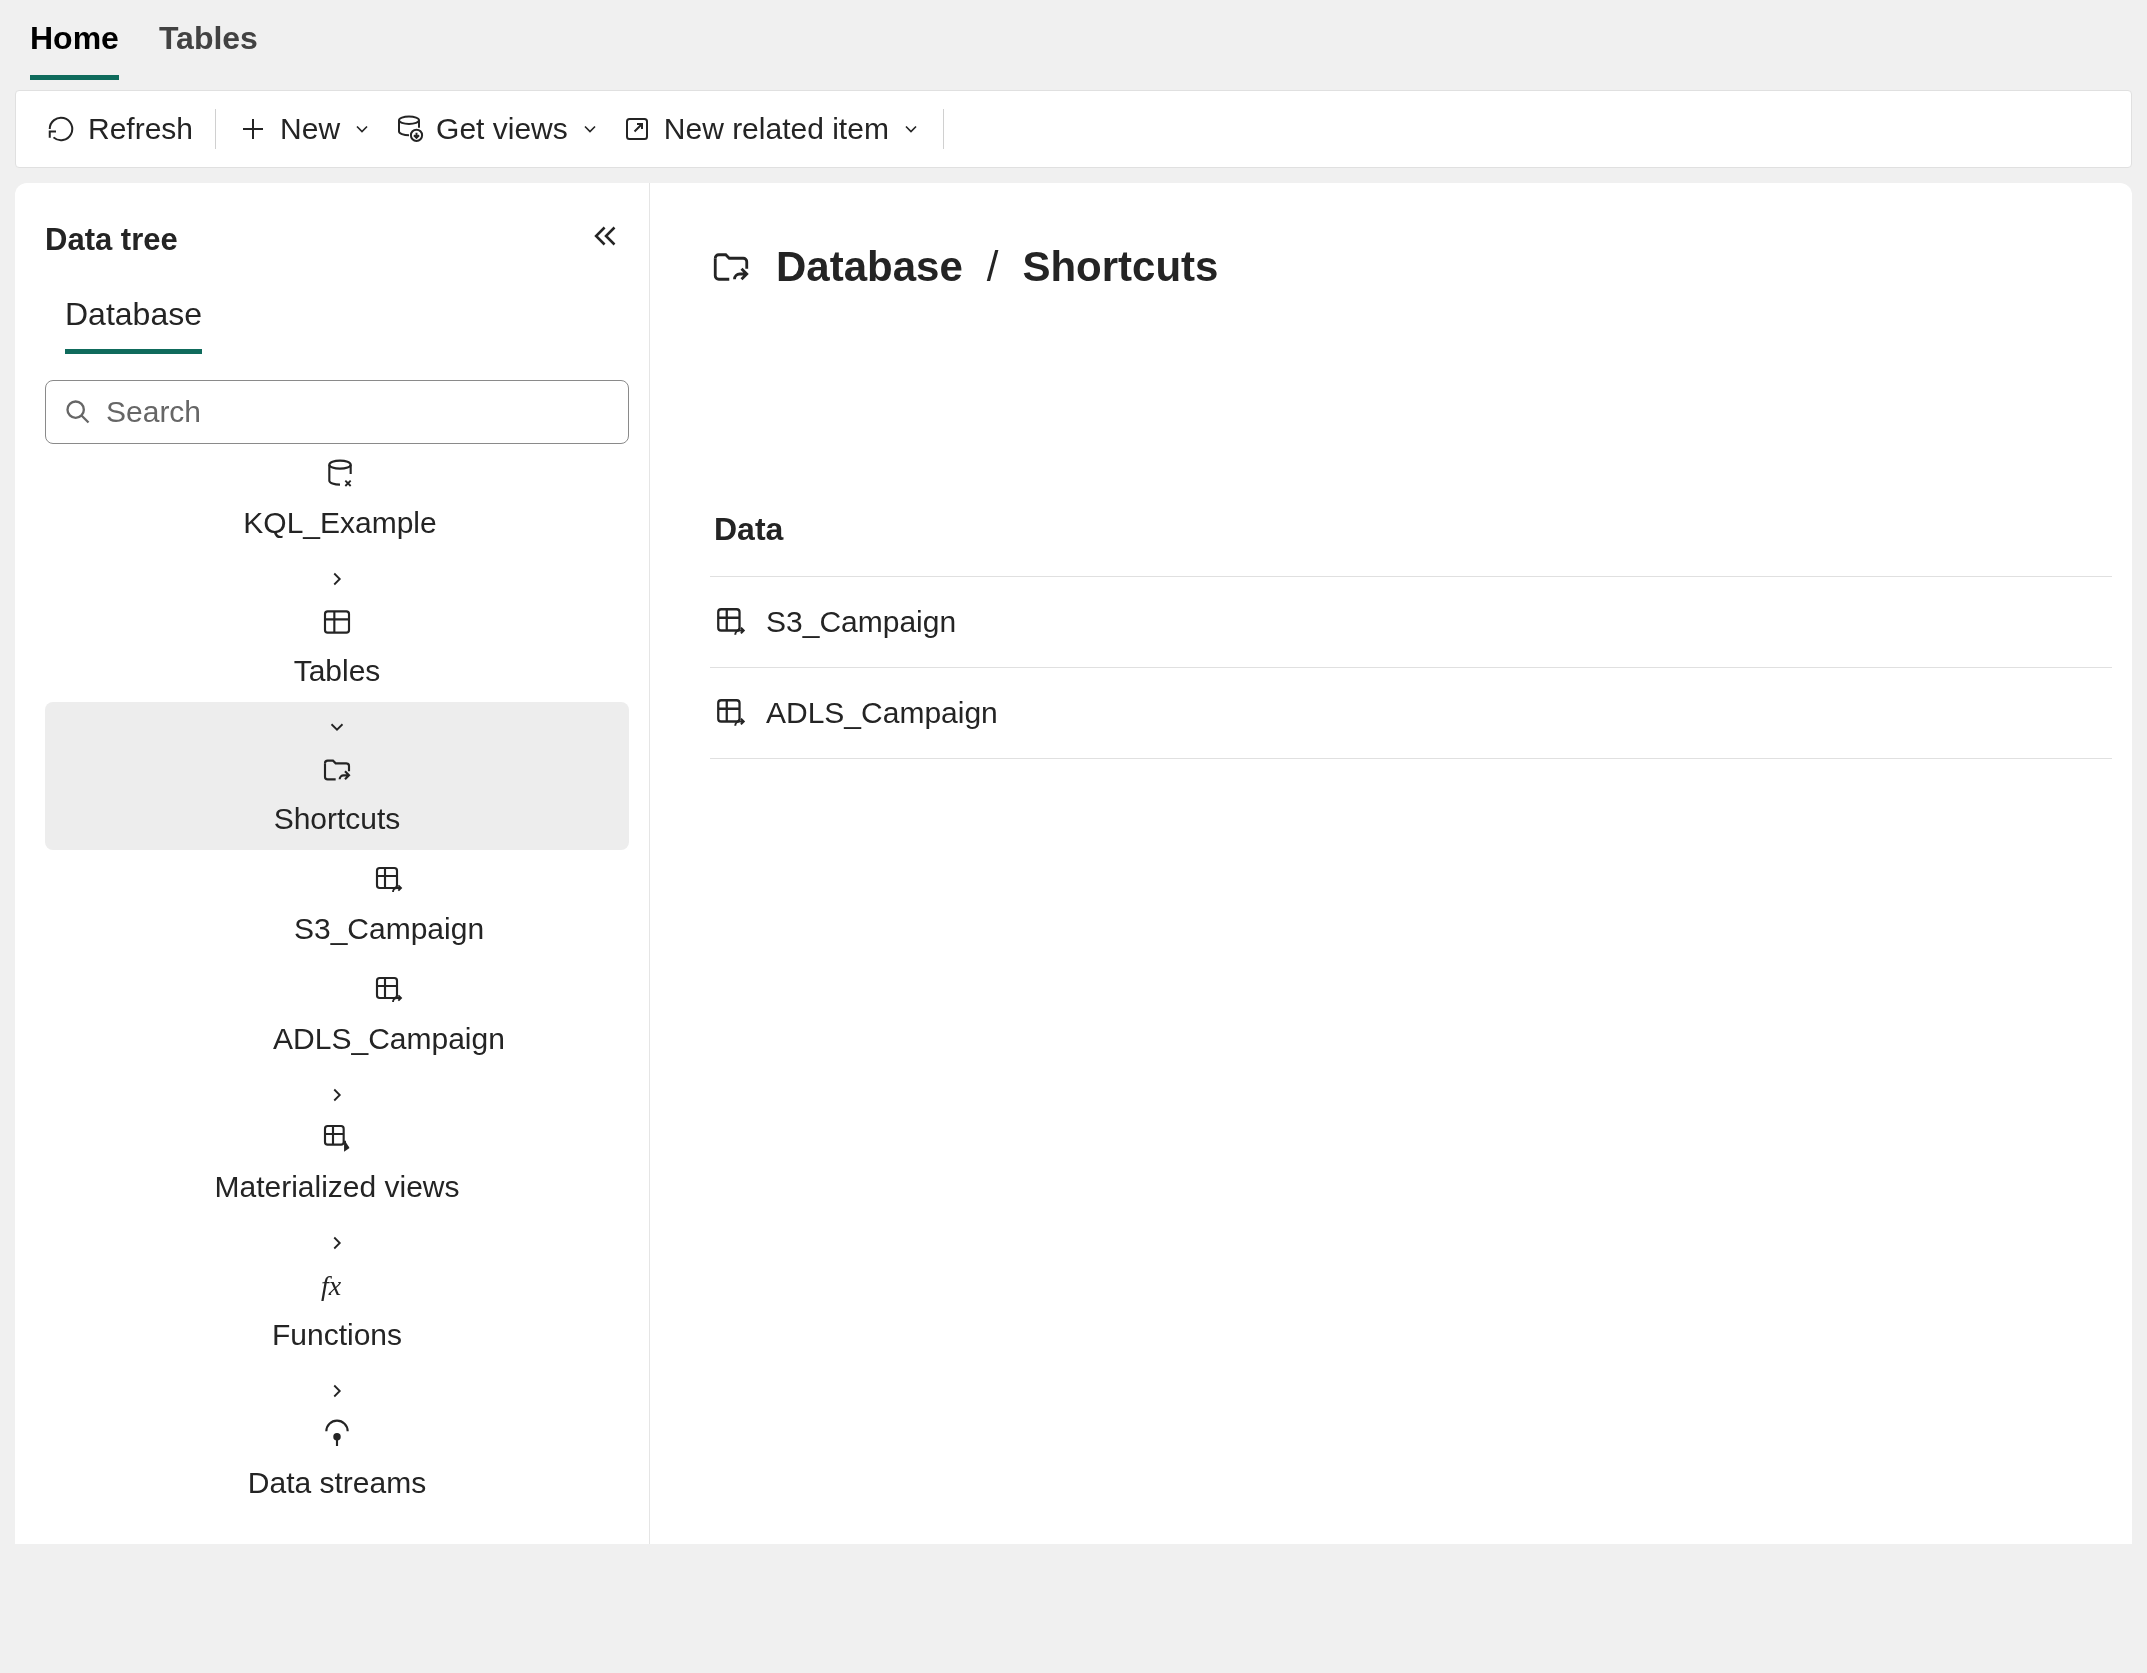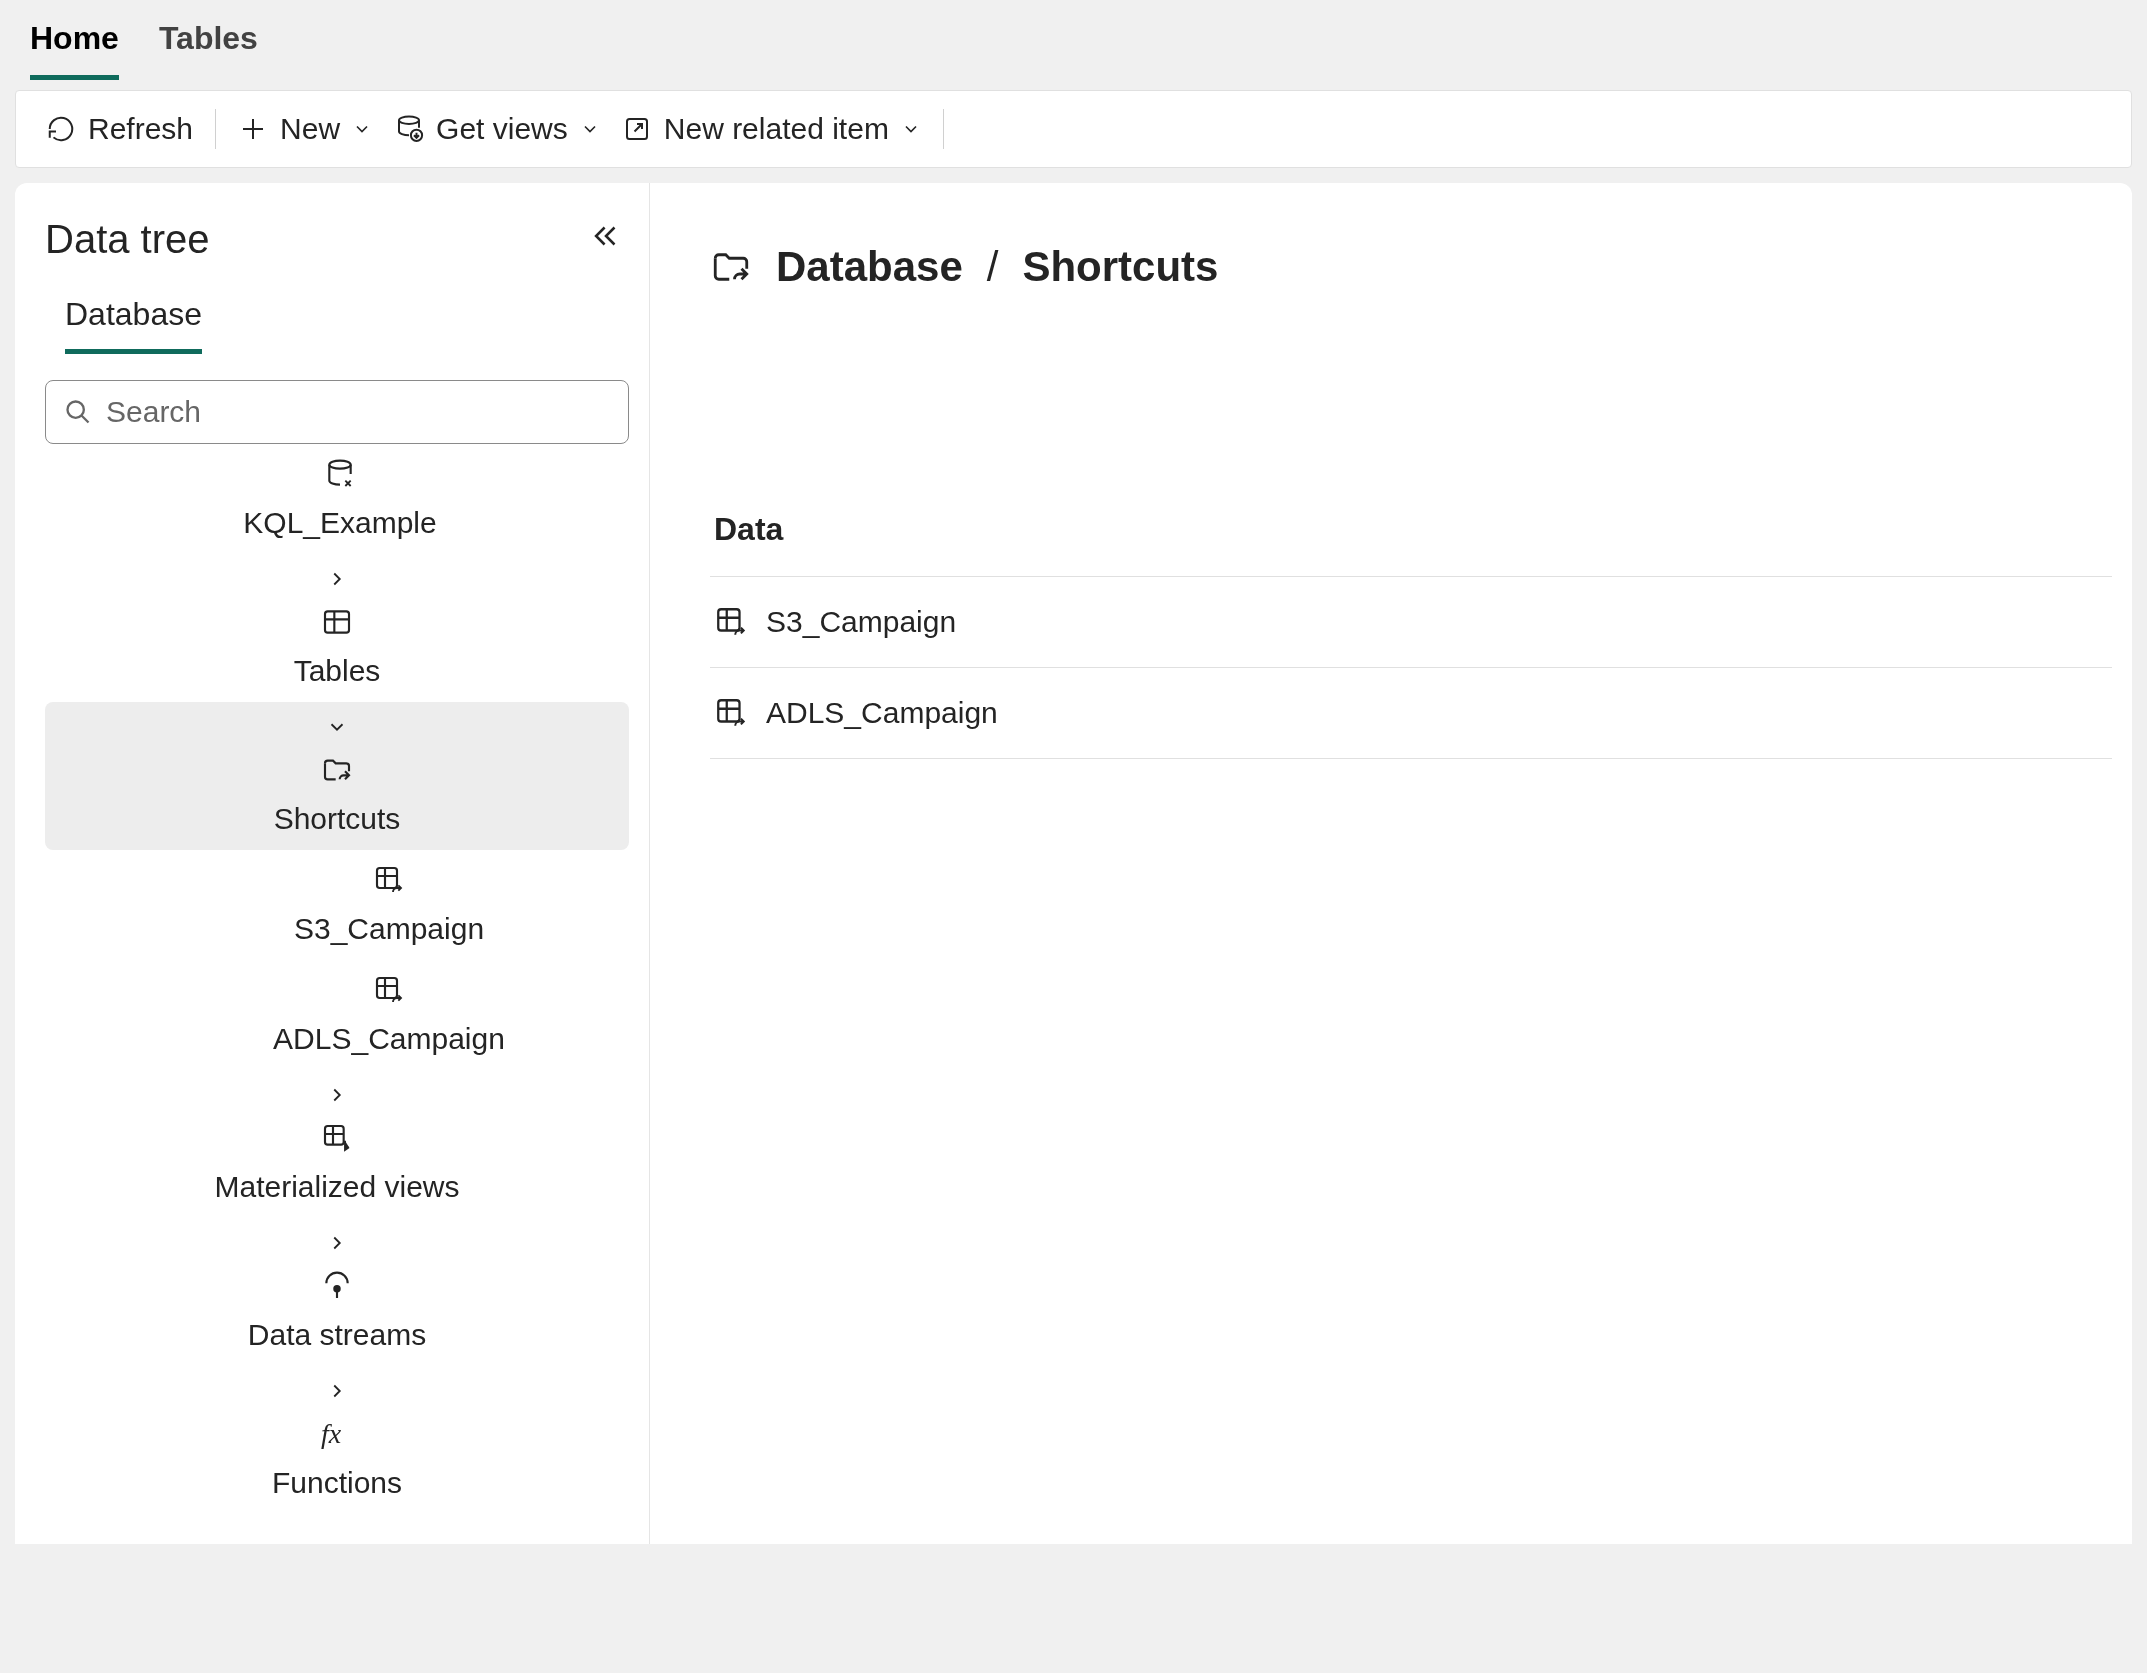--- a/index.html
+++ b/index.html
@@ -67,22 +67,22 @@
     padding: 30px 20px 30px 30px;
     border-right: 1px solid #e5e5e5;
   }
   .sidebar-header {
     display: flex;
     justify-content: space-between;
     align-items: center;
     margin-bottom: 30px;
   }
   .sidebar-title {
-    font-size: 40px;
-    font-weight: 400;
+    font-size: 31px;
+    font-weight: 700;
   }
   .collapse-btn {
     cursor: pointer;
     padding: 6px;
   }
   
   .sidebar-tab {
     font-size: 32px;
     font-weight: 400;
     padding-bottom: 16px;
@@ -317,36 +317,36 @@
       </svg>
       <span>Materialized views</span>
     </div>
 
     <div class="tree-item">
       <span class="chev">
         <svg width="22" height="22" viewBox="0 0 24 24" fill="none" stroke="#242424" stroke-width="2">
           <path d="M9 6l6 6-6 6"></path>
         </svg>
       </span>
+      <span class="tree-icon" style="font-style:italic;font-size:28px;font-family:serif;width:32px;text-align:center">fx</span>
+      <span>Functions</span>
+    </div>
+
+    <div class="tree-item">
+      <span class="chev">
+        <svg width="22" height="22" viewBox="0 0 24 24" fill="none" stroke="#242424" stroke-width="2">
+          <path d="M9 6l6 6-6 6"></path>
+        </svg>
+      </span>
       <svg class="tree-icon" width="32" height="32" viewBox="0 0 24 24" fill="none" stroke="#242424" stroke-width="1.6">
         <path d="M4 10a8 8 0 0 1 16 0"></path>
         <circle cx="12" cy="14" r="2" fill="#242424"></circle>
         <path d="M12 16v5"></path>
       </svg>
       <span>Data streams</span>
-    </div>
-
-    <div class="tree-item">
-      <span class="chev">
-        <svg width="22" height="22" viewBox="0 0 24 24" fill="none" stroke="#242424" stroke-width="2">
-          <path d="M9 6l6 6-6 6"></path>
-        </svg>
-      </span>
-      <span class="tree-icon" style="font-style:italic;font-size:28px;font-family:serif;width:32px;text-align:center">fx</span>
-      <span>Functions</span>
     </div>
   </div>
 
   <div class="content">
     <div class="breadcrumb">
       <svg width="42" height="42" viewBox="0 0 24 24" fill="none" stroke="#242424" stroke-width="1.6">
         <path d="M3 7a2 2 0 0 1 2-2h4l2 2h8a2 2 0 0 1 2 2v4"></path>
         <path d="M3 7v10a2 2 0 0 0 2 2h6"></path>
         <path d="M14 19a3 3 0 0 1 3-3h4M18 13l3 3-3 3"></path>
       </svg>

